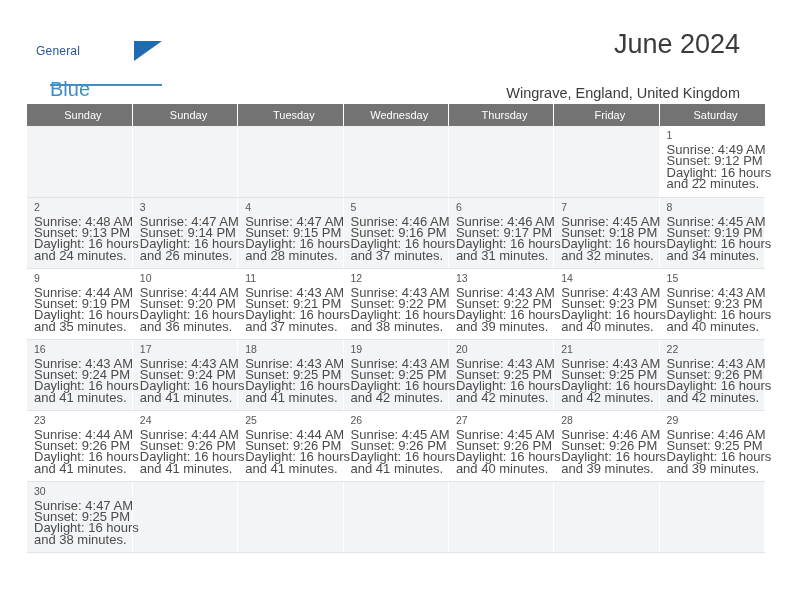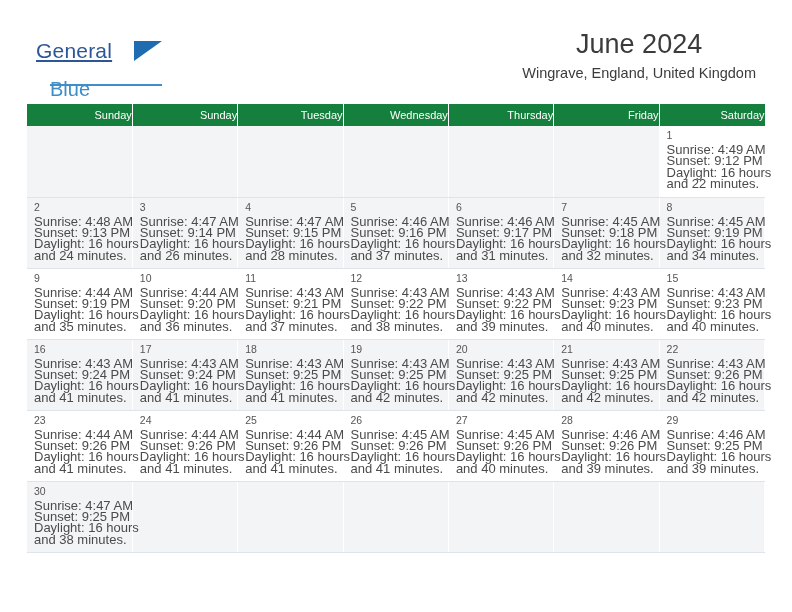--- a/index.html
+++ b/index.html
@@ -19,25 +19,24 @@
     position: absolute;
     top: 28px; left: 36px; right: 36px;
     height: 62px;
   }
   .logo {
     position: absolute;
     left: 0; top: 12px;
     width: 140px; height: 48px;
   }
   .logo-general {
-    font-size: 21px;
+    font-size: 12px;
     color: #2b5797;
     letter-spacing: 0.2px;
     line-height: 22px;
-    text-decoration: underline;
   }
   .logo-blue {
     font-size: 20px;
     color: #3d8ec9;
     line-height: 22px;
     margin-left: 14px;
     margin-top: 16px;
   }
   .logo-tri {
     position: absolute;
@@ -47,49 +46,49 @@
     border-bottom: 20px solid transparent;
   }
   .logo-underline {
     position: absolute;
     left: 14px; top: 44px;
     width: 112px; height: 2px;
     background: #3d8ec9;
   }
   .title-block {
     position: absolute;
-    right: 0; top: 0;
-    text-align: center;
+    right: 16px; top: 0;
+    text-align: right;
   }
   .month-title {
     font-size: 27px;
     color: #3b3b3b;
     font-weight: normal;
     line-height: 32px;
   }
   .location {
     font-size: 14.5px;
     color: #3b3b3b;
     line-height: 22px;
-    margin-top: 2px;
+    margin-top: 22px;
   }
   
   .calendar {
     position: absolute;
     left: 27px; top: 104px;
     width: 738px;
     border-collapse: collapse;
     table-layout: fixed;
   }
   .calendar th {
-    background: #15803d;
+    background: #737373;
     color: #ffffff;
     font-size: 11px;
     font-weight: normal;
-    text-align: right;
+    text-align: center;
     padding: 5px 0 5px 7px;
     height: 21px;
     border-right: 1px solid #ffffff;
   }
   .calendar th:last-child { border-right: none; }
   .calendar td {
     vertical-align: top;
     height: 71px;
     padding: 3px 6px 4px 7px;
     border-bottom: 1px solid #dfe4ea;

